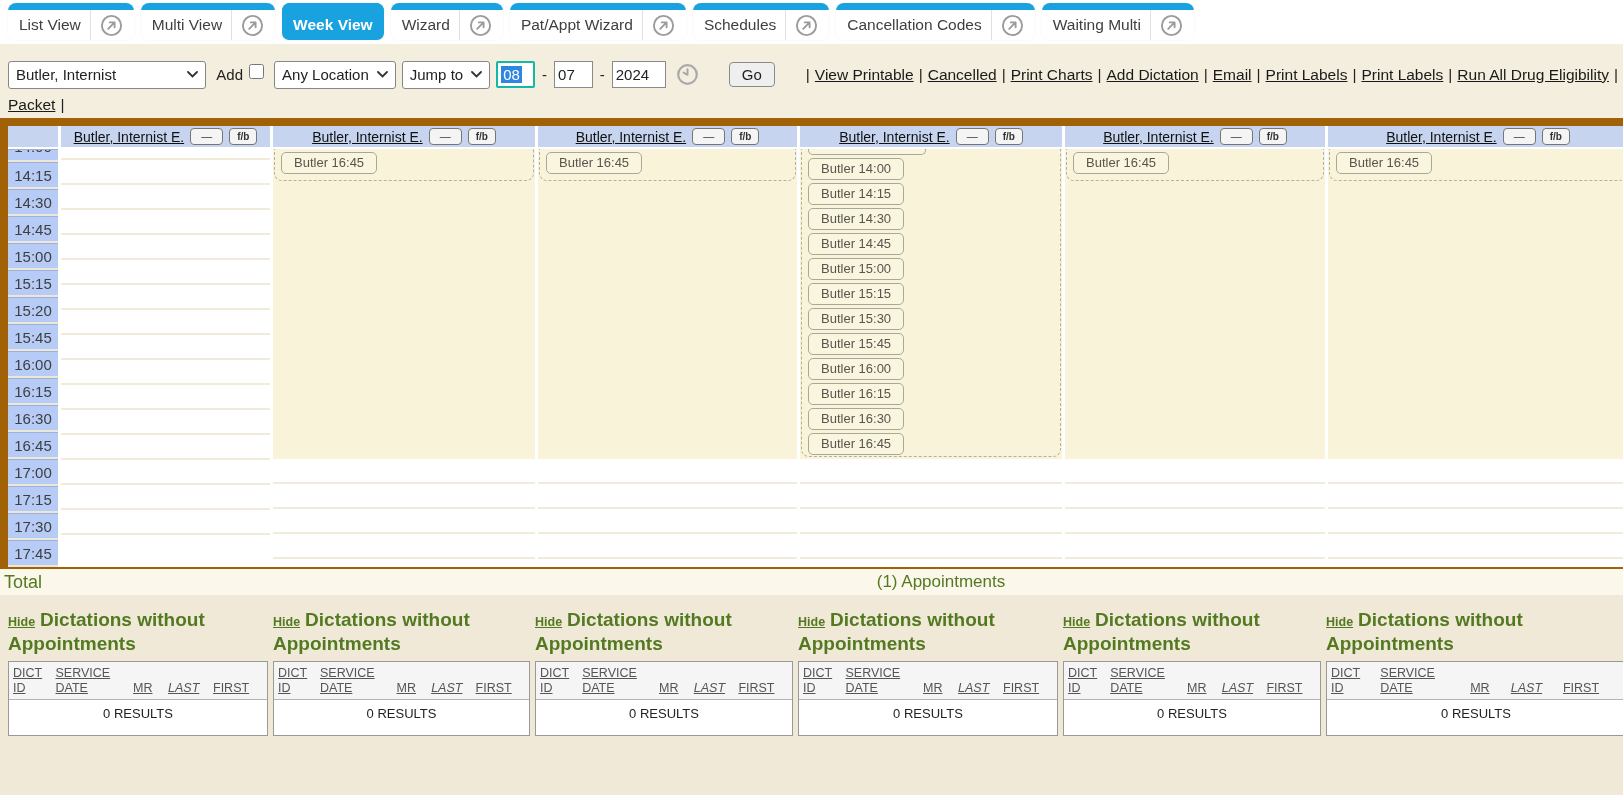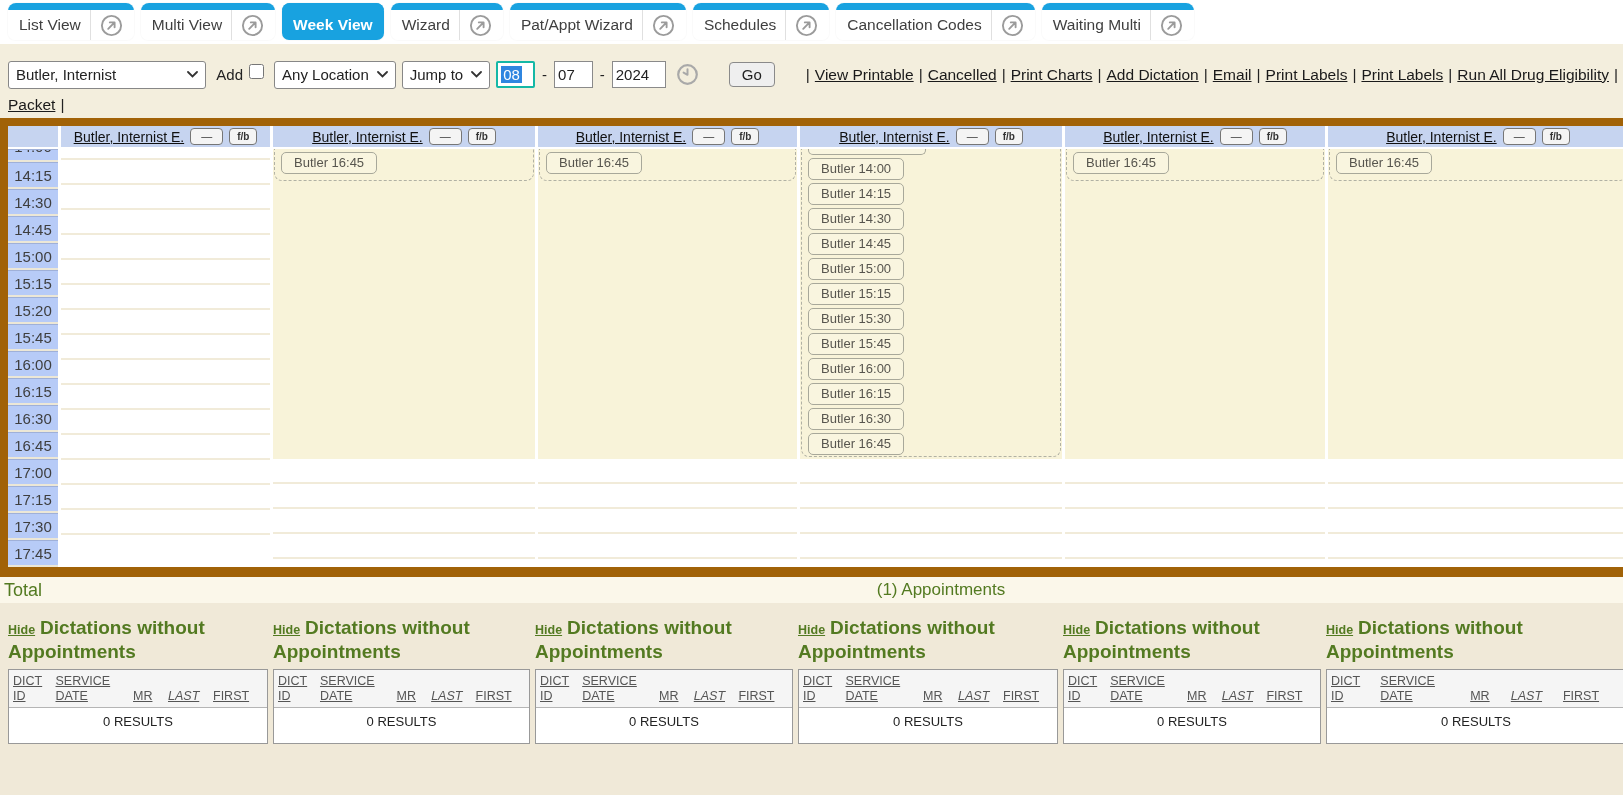--- a/index.html
+++ b/index.html
@@ -64,21 +64,21 @@
   .slot.first { height:11px; }
   .slot.yellow { height:27px; border-bottom:none; background:#f8f3d9; }
   .slot.first.yellow { height:13px; }
 
   .avail { position:absolute; top:0; left:1px; right:1px; height:32px; border:1px dashed #b1b1a4; border-top:none; border-radius:0 0 8px 8px; }
   .avail.tall { height:308px; }
   .sliver { width:118px; height:6px; margin:0 0 3px 6px; background:#f9f5df; border:1px solid #a8a89a; border-top:none; border-radius:0 0 5px 5px; }
   .appt { display:block; margin:3px 0 0 6px; background:#f9f5df; border:1px solid #a8a89a; border-radius:5px; color:#57554e; font-size:13px; padding:1px 12px 2px 12px; height:22px; cursor:pointer; font-family:"Liberation Sans",sans-serif; white-space:nowrap; }
   .avail.tall .appt { margin-top:3px; }
 
-  .total-row { position:relative; height:26px; margin-top:10px; background:#fbf7ea; display:flex; align-items:center; }
+  .total-row { position:relative; height:26px; margin-top:2px; background:#fbf7ea; display:flex; align-items:center; }
   .total-label { color:#537a21; font-size:18px; margin-left:4px; }
   .total-value { position:absolute; left:271px; right:12px; text-align:center; color:#537a21; font-size:17px; }
 
   
   .bottom { background:#f0e9d8; height:201px; padding:14px 0 0 8px; }
   .panels { display:grid; grid-template-columns:260px 257px 258px 260px 258px 300px; column-gap:5px; }
   .panel-head { margin-bottom:5px; line-height:22px; }
   .hide-link { color:#537a21; font-weight:bold; font-size:12.5px; margin-right:5px; }
   .panel-title { color:#537a21; font-weight:bold; font-size:19px; }
   .ptable { background:#fff; border:1px solid #999; }

